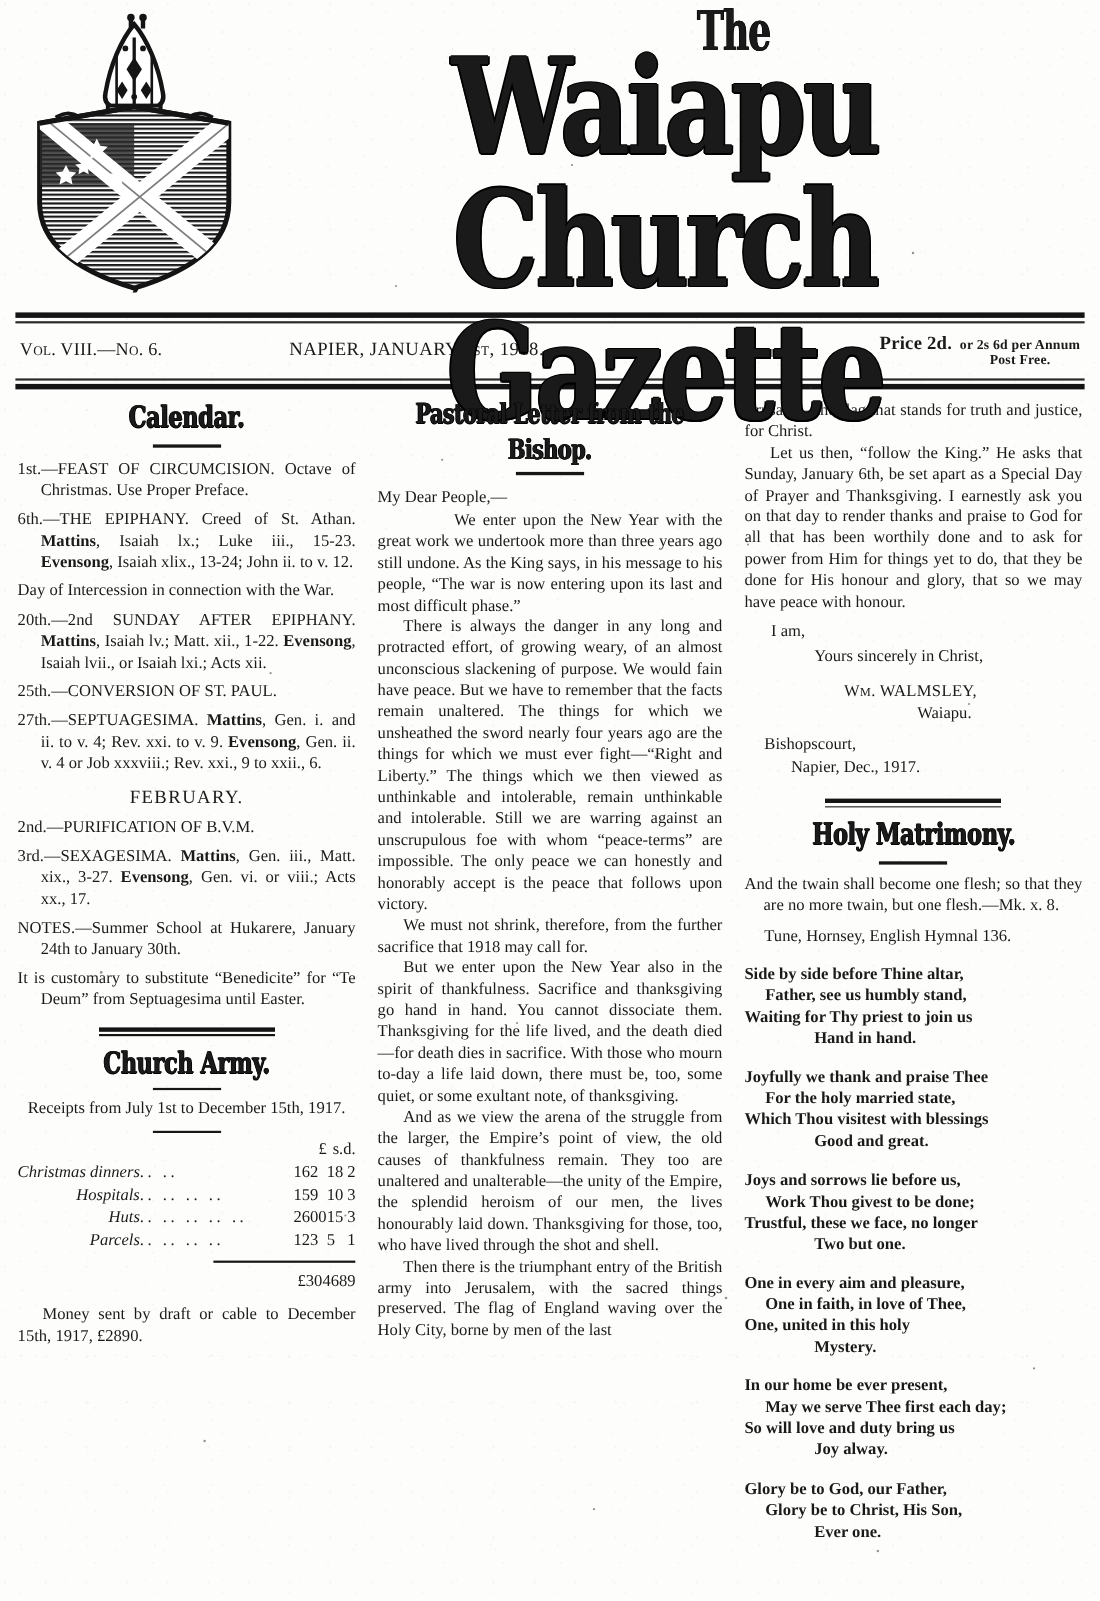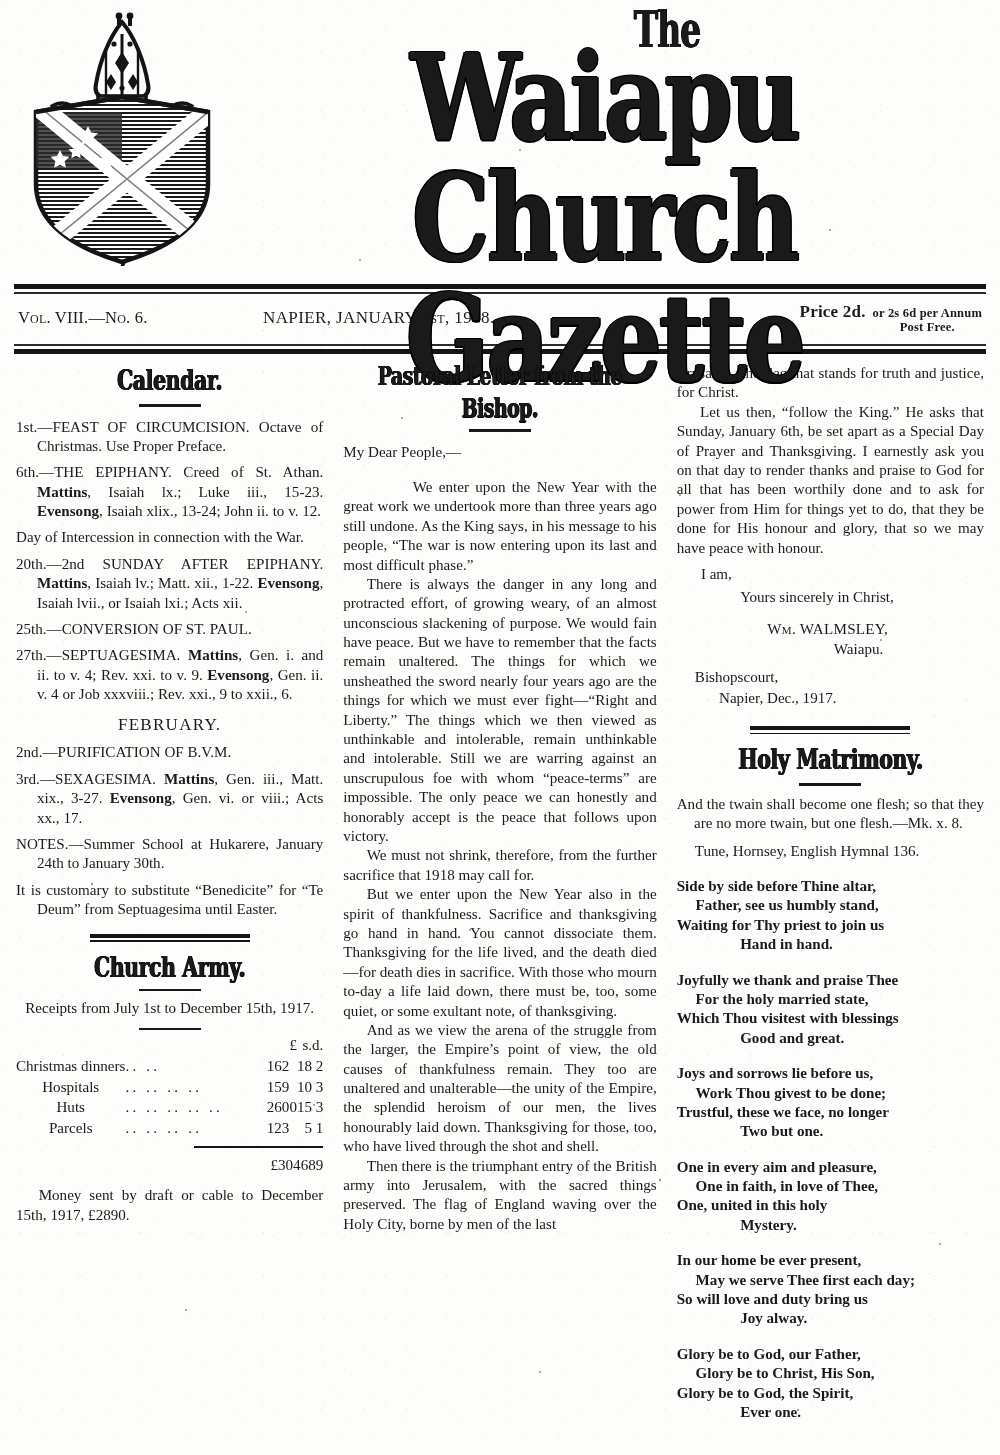--- a/index.html
+++ b/index.html
@@ -189,21 +189,21 @@
   .cal-entry.flush { padding-left: 0; text-indent: 0; }
   .cal-entry b { font-weight: bold; }
 
   
   p.body {
     margin: 0;
     text-indent: 1.55em;
   }
   p.body.lead { text-indent: 4.6em; }
   p.body.noind { text-indent: 0; }
-  .salutation { margin: 0 0 16px 0; text-indent: 0; }
+  .salutation { margin: 0 0 2px 0; text-indent: 0; }
 
   .sig-iam { text-indent: 1.6em; margin: 7px 0 0 0; }
   .sig-yours { margin: 4px 0 12px 0; padding-left: 4.2em; }
   .sig-name { margin: 3px 0 0 0; padding-left: 6.0em; font-variant: small-caps; letter-spacing: 0.3px; }
   .sig-see  { margin: 1px 0 0 0; padding-left: 10.4em; }
   .sig-place { margin: 9px 0 0 0; padding-left: 1.2em; }
   .sig-place2 { margin: 1px 0 0 0; padding-left: 2.8em; }
 
   
   .scripture {
@@ -232,30 +232,30 @@
     margin-top: 4px;
   }
   table.accounts th {
     font-weight: normal;
     text-align: right;
     padding: 0 0 1px 0;
     font-size: 15px;
   }
   table.accounts th.sp { text-align: left; }
   table.accounts td { padding: 0.6px 0; white-space: nowrap; }
-  td.item { text-align: center; }
+  td.item { text-align: right; font-style: italic; }
   td.dots {
     width: 100%;
     overflow: hidden;
     letter-spacing: 3.2px;
     color: #202020;
     padding-left: 6px;
   }
   td.num-l { text-align: left; padding-left: 9px; }
-  td.num-s { text-align: right; padding-left: 9px; width: 26px; }
+  td.num-s { text-align: left; padding-left: 9px; width: 26px; }
   td.num-d { text-align: right; padding-left: 10px; width: 18px; }
   .sumline {
     height: 2px;
     background: #141414;
     margin: 7px 0 6px 0;
     margin-left: 58%;
   }
   tr.total td { font-weight: normal; padding-top: 2px; }
   .footnote { margin: 10px 0 0 0; text-indent: 1.5em; line-height: 1.3; }
 </style>
@@ -500,21 +500,20 @@
           </div>
           <div class="stanza">
             <span class="l">In our home be ever present,</span>
             <span class="l i1">May we serve Thee first each day;</span>
             <span class="l">So will love and duty bring us</span>
             <span class="l i2">Joy alway.</span>
           </div>
           <div class="stanza">
             <span class="l">Glory be to God, our Father,</span>
             <span class="l i1">Glory be to Christ, His Son,</span>
-            <span class="l">Glory be to God, the Spirit,</span>
             <span class="l i2">Ever one.</span>
           </div>
         </div>
     </div>
 
   </div>
 </div>
 
 <svg class="speckle" viewBox="0 0 1000 1455" preserveAspectRatio="none">
   <g fill="#2a2a2a">

